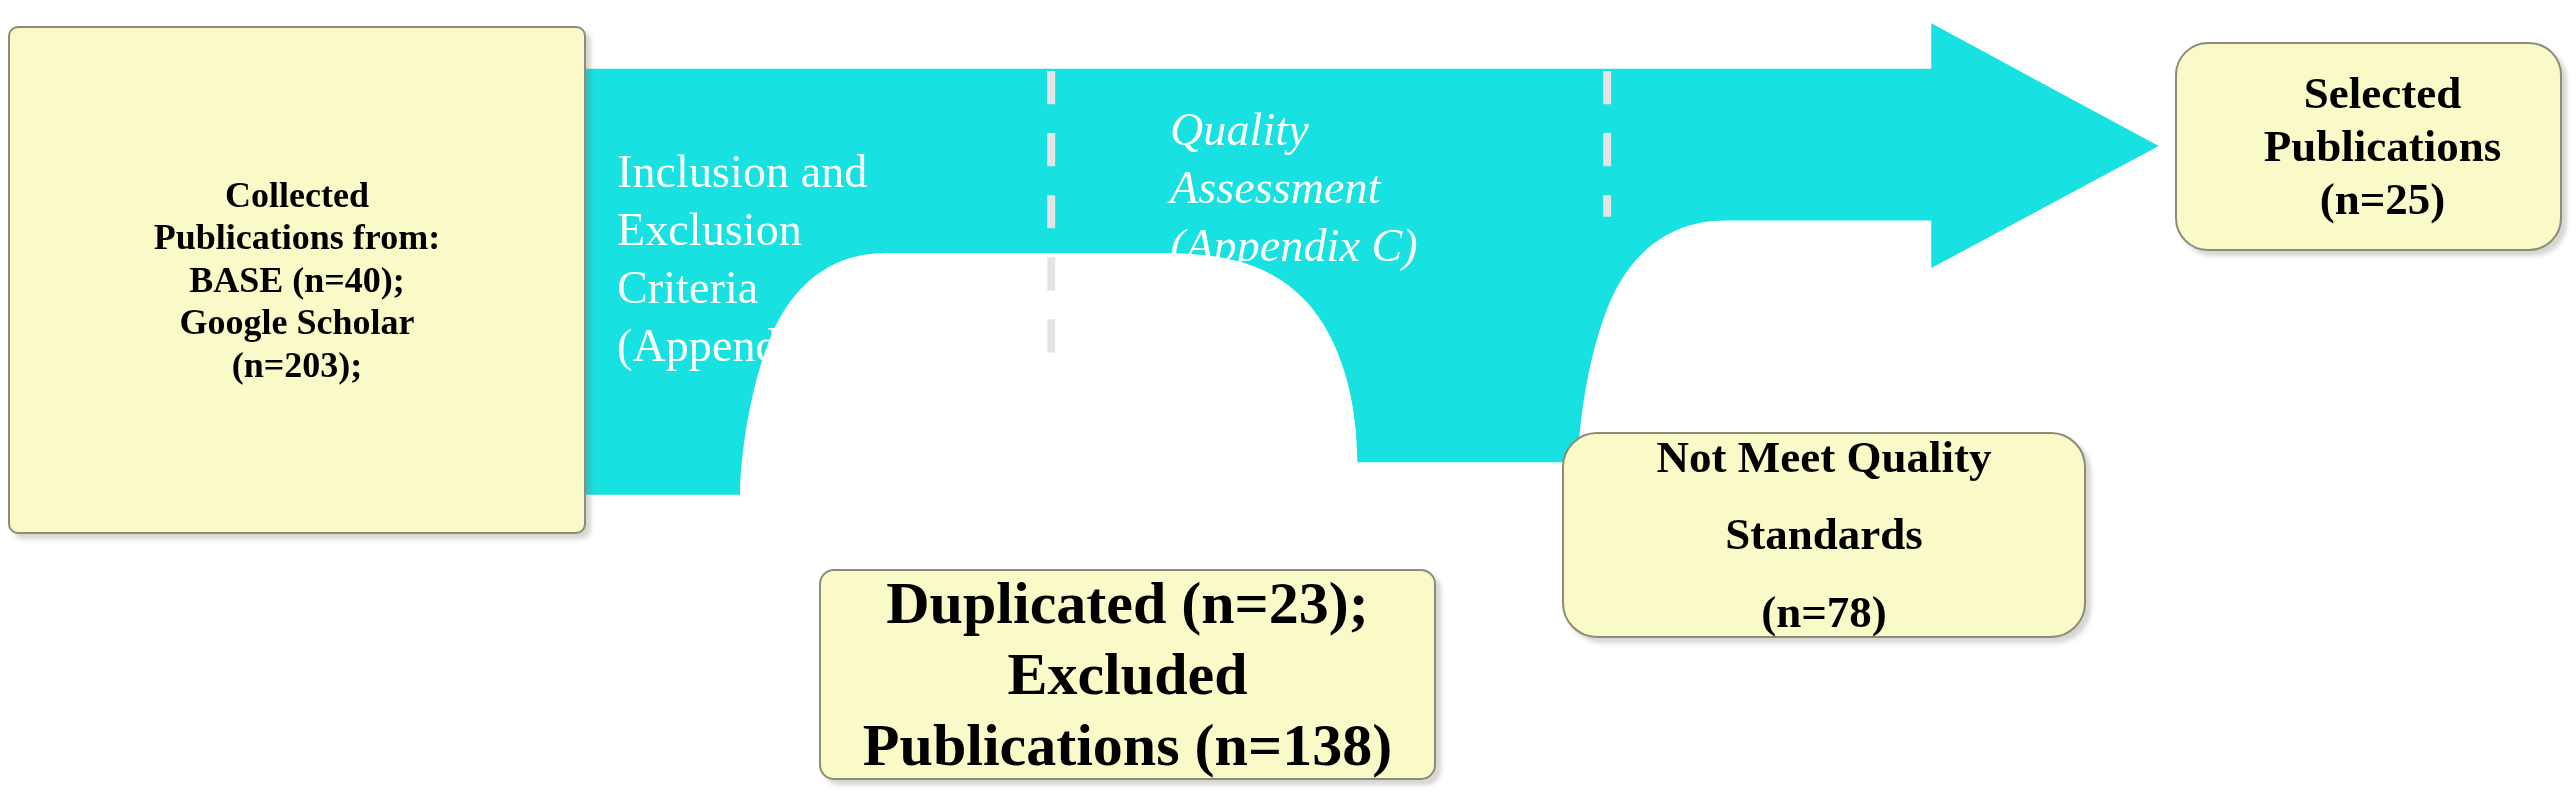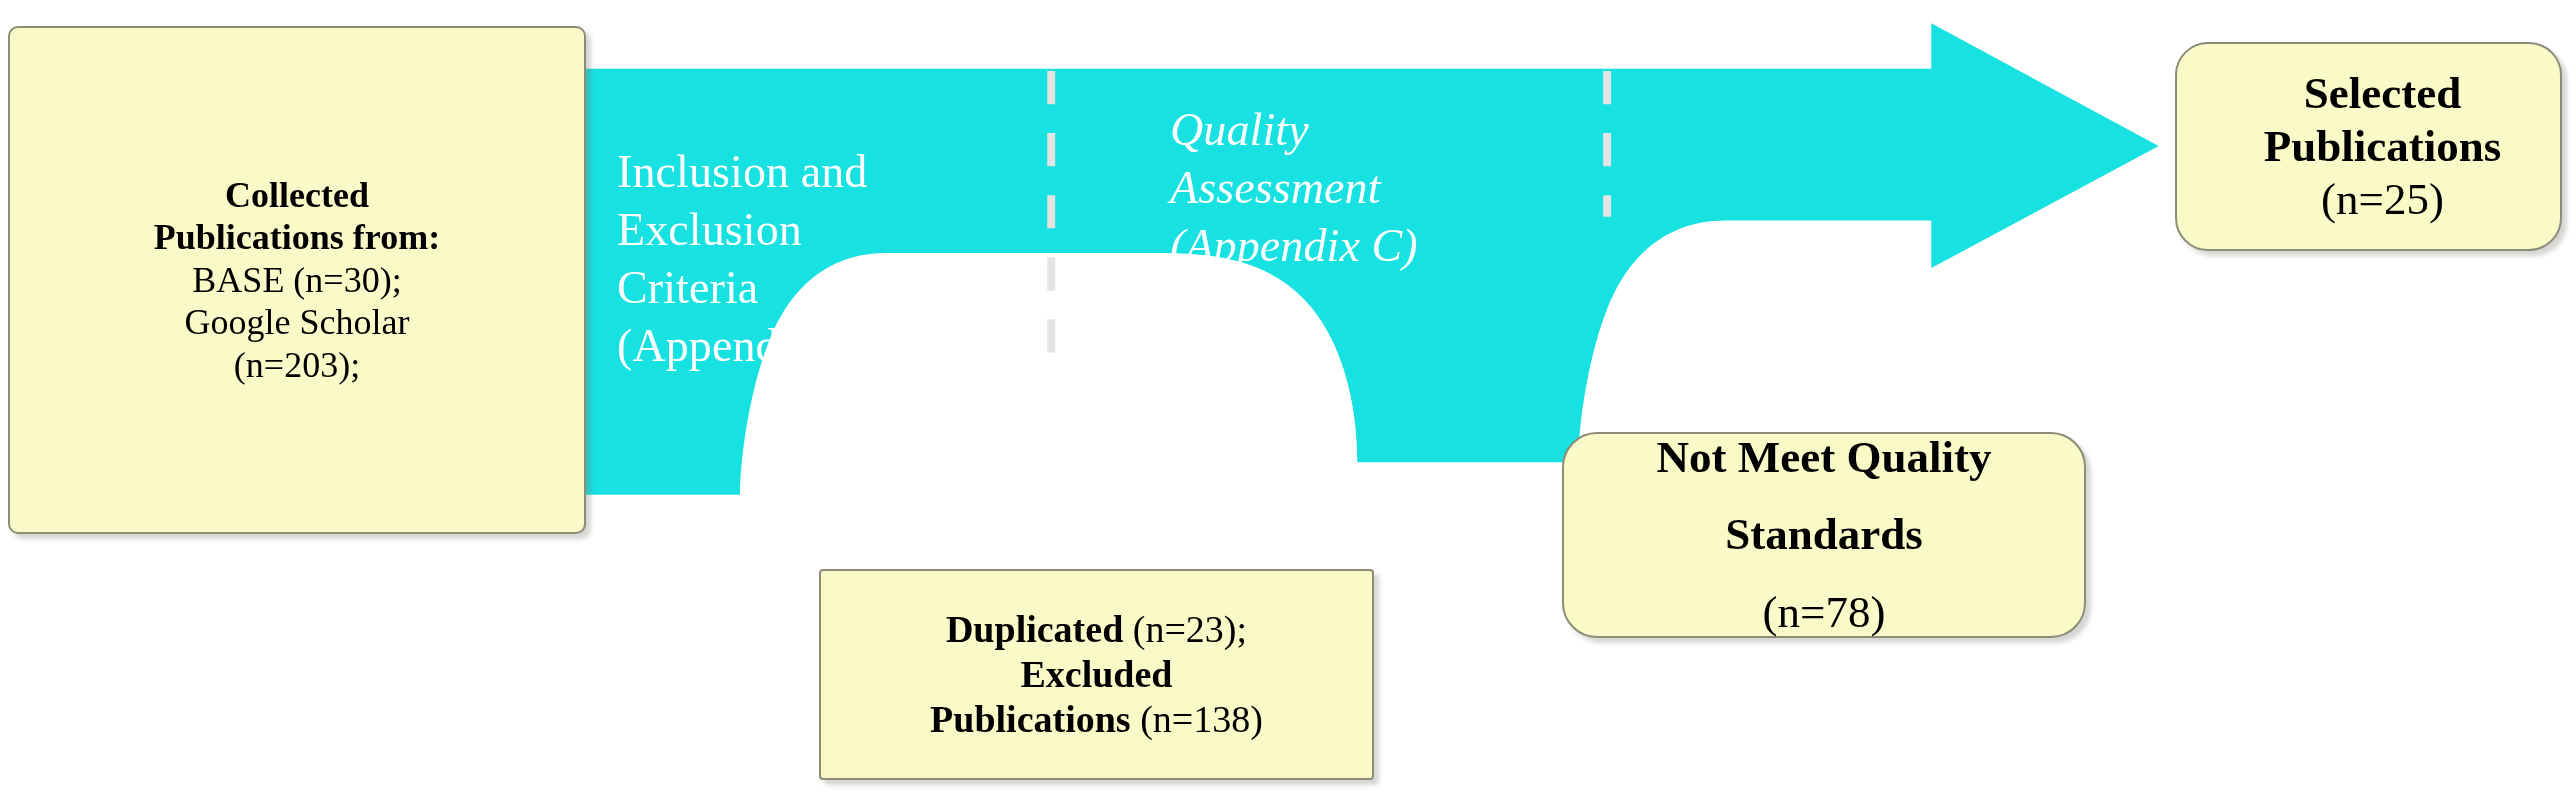--- a/index.html
+++ b/index.html
@@ -20,26 +20,26 @@
     display:flex;
     flex-direction:column;
     align-items:center;
     justify-content:center;
     text-align:center;
     color:#000000;
     line-height:1.18;
   }
   .node .ln{display:block;white-space:nowrap;}
   .b{font-weight:bold;}
-  .r{font-weight:normal;}
+  .r{font-weight:bold;}
 
   
   #node-collected{ left:8px;  top:26px;  width:578px;  height:508px;  font-size:36px; border-radius:10px;}
   #node-selected { left:2175px;top:42px;  width:387px;  height:209px;  font-size:45px; border-radius:33px;padding-left:28px;}
-  #node-duplicated{left:819px;top:569px; width:555px;  height:211px;  font-size:38px; border-radius:4px;}
+  #node-duplicated{left:819px;top:569px; width:617px;  height:211px;  font-size:60px; border-radius:15px;}
   #node-notmeet  { left:1562px;top:432px; width:524px;  height:206px;  font-size:45px; border-radius:35px;gap:24px;}
 
   
   .band-label{
     position:absolute;
     color:#ffffff;
     font-size:46px;
     line-height:1.26;
     text-align:left;
     white-space:pre-line;
@@ -83,21 +83,21 @@
 Criteria
 (Appendix B)</div>
 
   <div class="band-label" id="label-quality">Quality
 Assessment
 (Appendix C)</div>
 
   <div class="node" id="node-collected">
     <span class="ln b">Collected</span>
     <span class="ln b">Publications from:</span>
-    <span class="ln r">BASE (n=30);</span>
+    <span class="ln r">BASE (n=40);</span>
     <span class="ln r">Google Scholar</span>
     <span class="ln r">(n=203);</span>
   </div>
 
   <div class="node" id="node-selected">
     <span class="ln b">Selected</span>
     <span class="ln b">Publications</span>
     <span class="ln r">(n=25)</span>
   </div>
 

